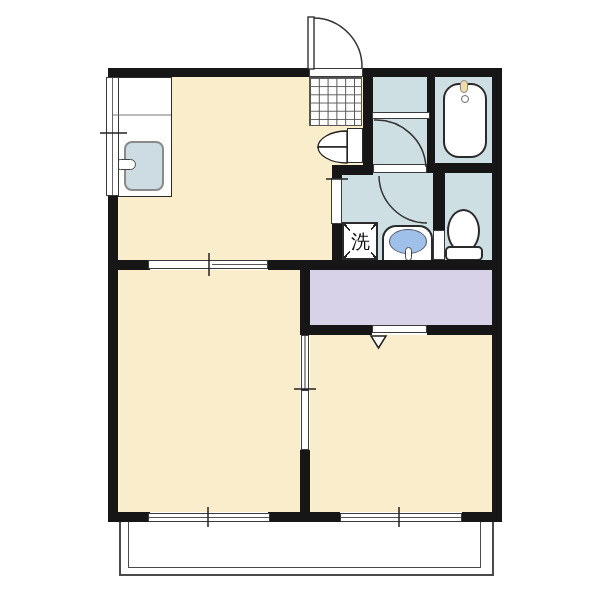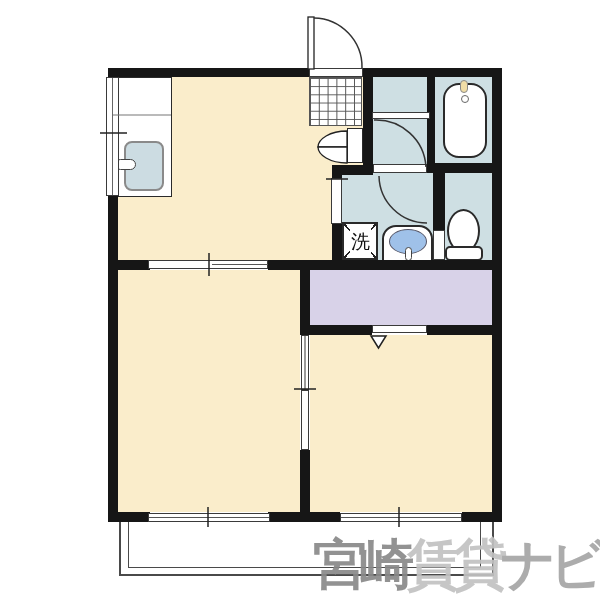--- a/index.html
+++ b/index.html
@@ -112,17 +112,14 @@
     <line x1="209" y1="253" x2="209" y2="276" stroke="#222" stroke-width="1.5"></line>
     <line x1="326" y1="179" x2="348" y2="179" stroke="#222" stroke-width="1.5"></line>
     <line x1="305" y1="336" x2="305" y2="389" stroke="#555" stroke-width="1.2"></line>
     <line x1="294" y1="389" x2="316" y2="389" stroke="#222" stroke-width="1.5"></line>
     <line x1="149" y1="517.5" x2="269" y2="517.5" stroke="#555" stroke-width="1.2"></line>
     <line x1="208" y1="507" x2="208" y2="527" stroke="#222" stroke-width="1.5"></line>
     <line x1="341" y1="517.5" x2="461" y2="517.5" stroke="#555" stroke-width="1.2"></line>
     <line x1="399" y1="507" x2="399" y2="527" stroke="#222" stroke-width="1.5"></line>
   </svg>
 
-  <div class="watermark">
-    <span class="wm1">宮崎</span><span class="wm2">賃貸</span><span class="wm3">ナビ</span>
-  </div>
 
 </div>
 
 </body></html>

